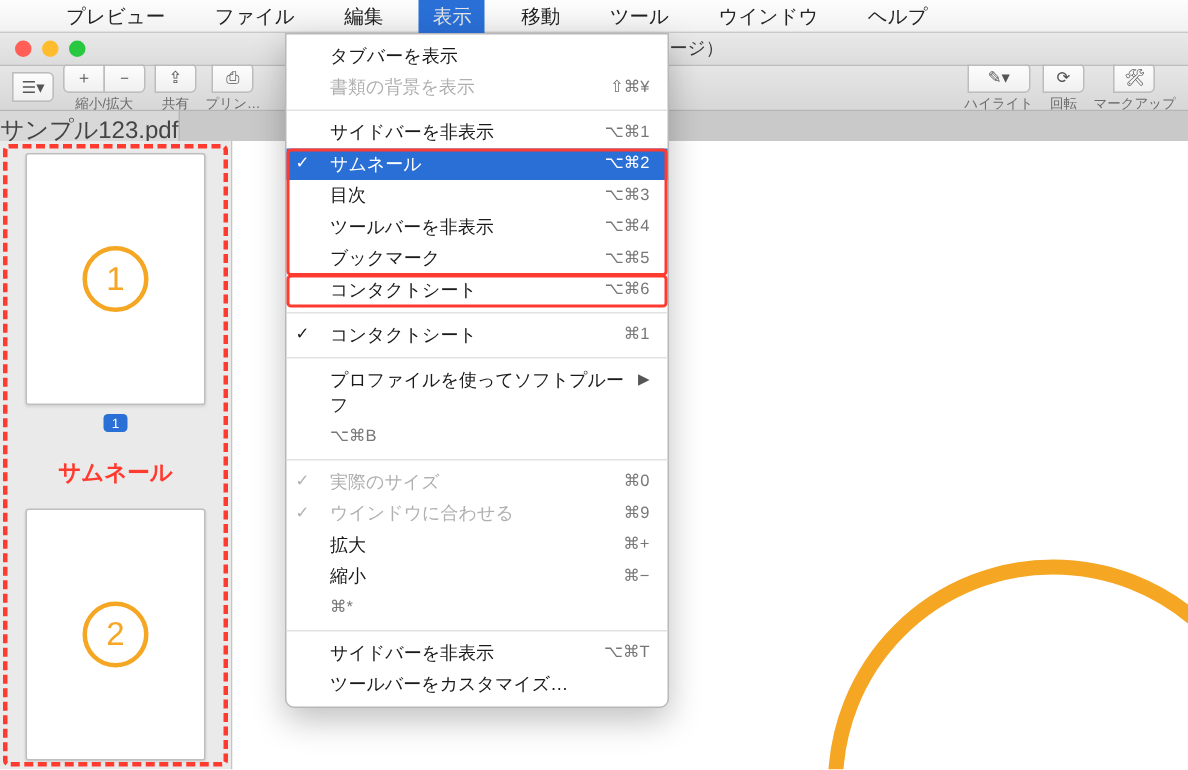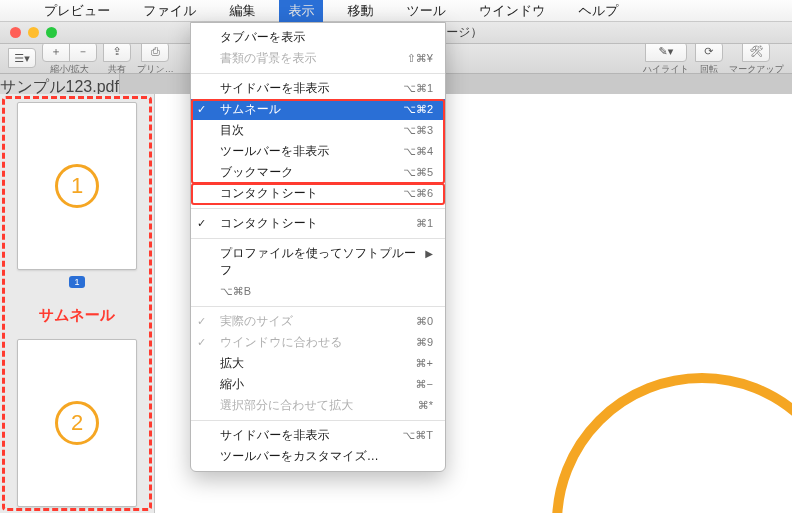--- a/index.html
+++ b/index.html
@@ -230,21 +230,20 @@
     </div>
     <div class="dd-item">
       <span>拡大</span>
       <span class="sc">⌘+</span>
     </div>
     <div class="dd-item">
       <span>縮小</span>
       <span class="sc">⌘−</span>
     </div>
     <div class="dd-item disabled">
-      <span>選択部分に合わせて拡大</span>
       <span class="sc">⌘*</span>
     </div>
     <div class="dd-sep"></div>
     <div class="dd-item">
       <span>サイドバーを非表示</span>
       <span class="sc">⌥⌘T</span>
     </div>
     <div class="dd-item">
       <span>ツールバーをカスタマイズ…</span>
       <span class="sc"></span>

